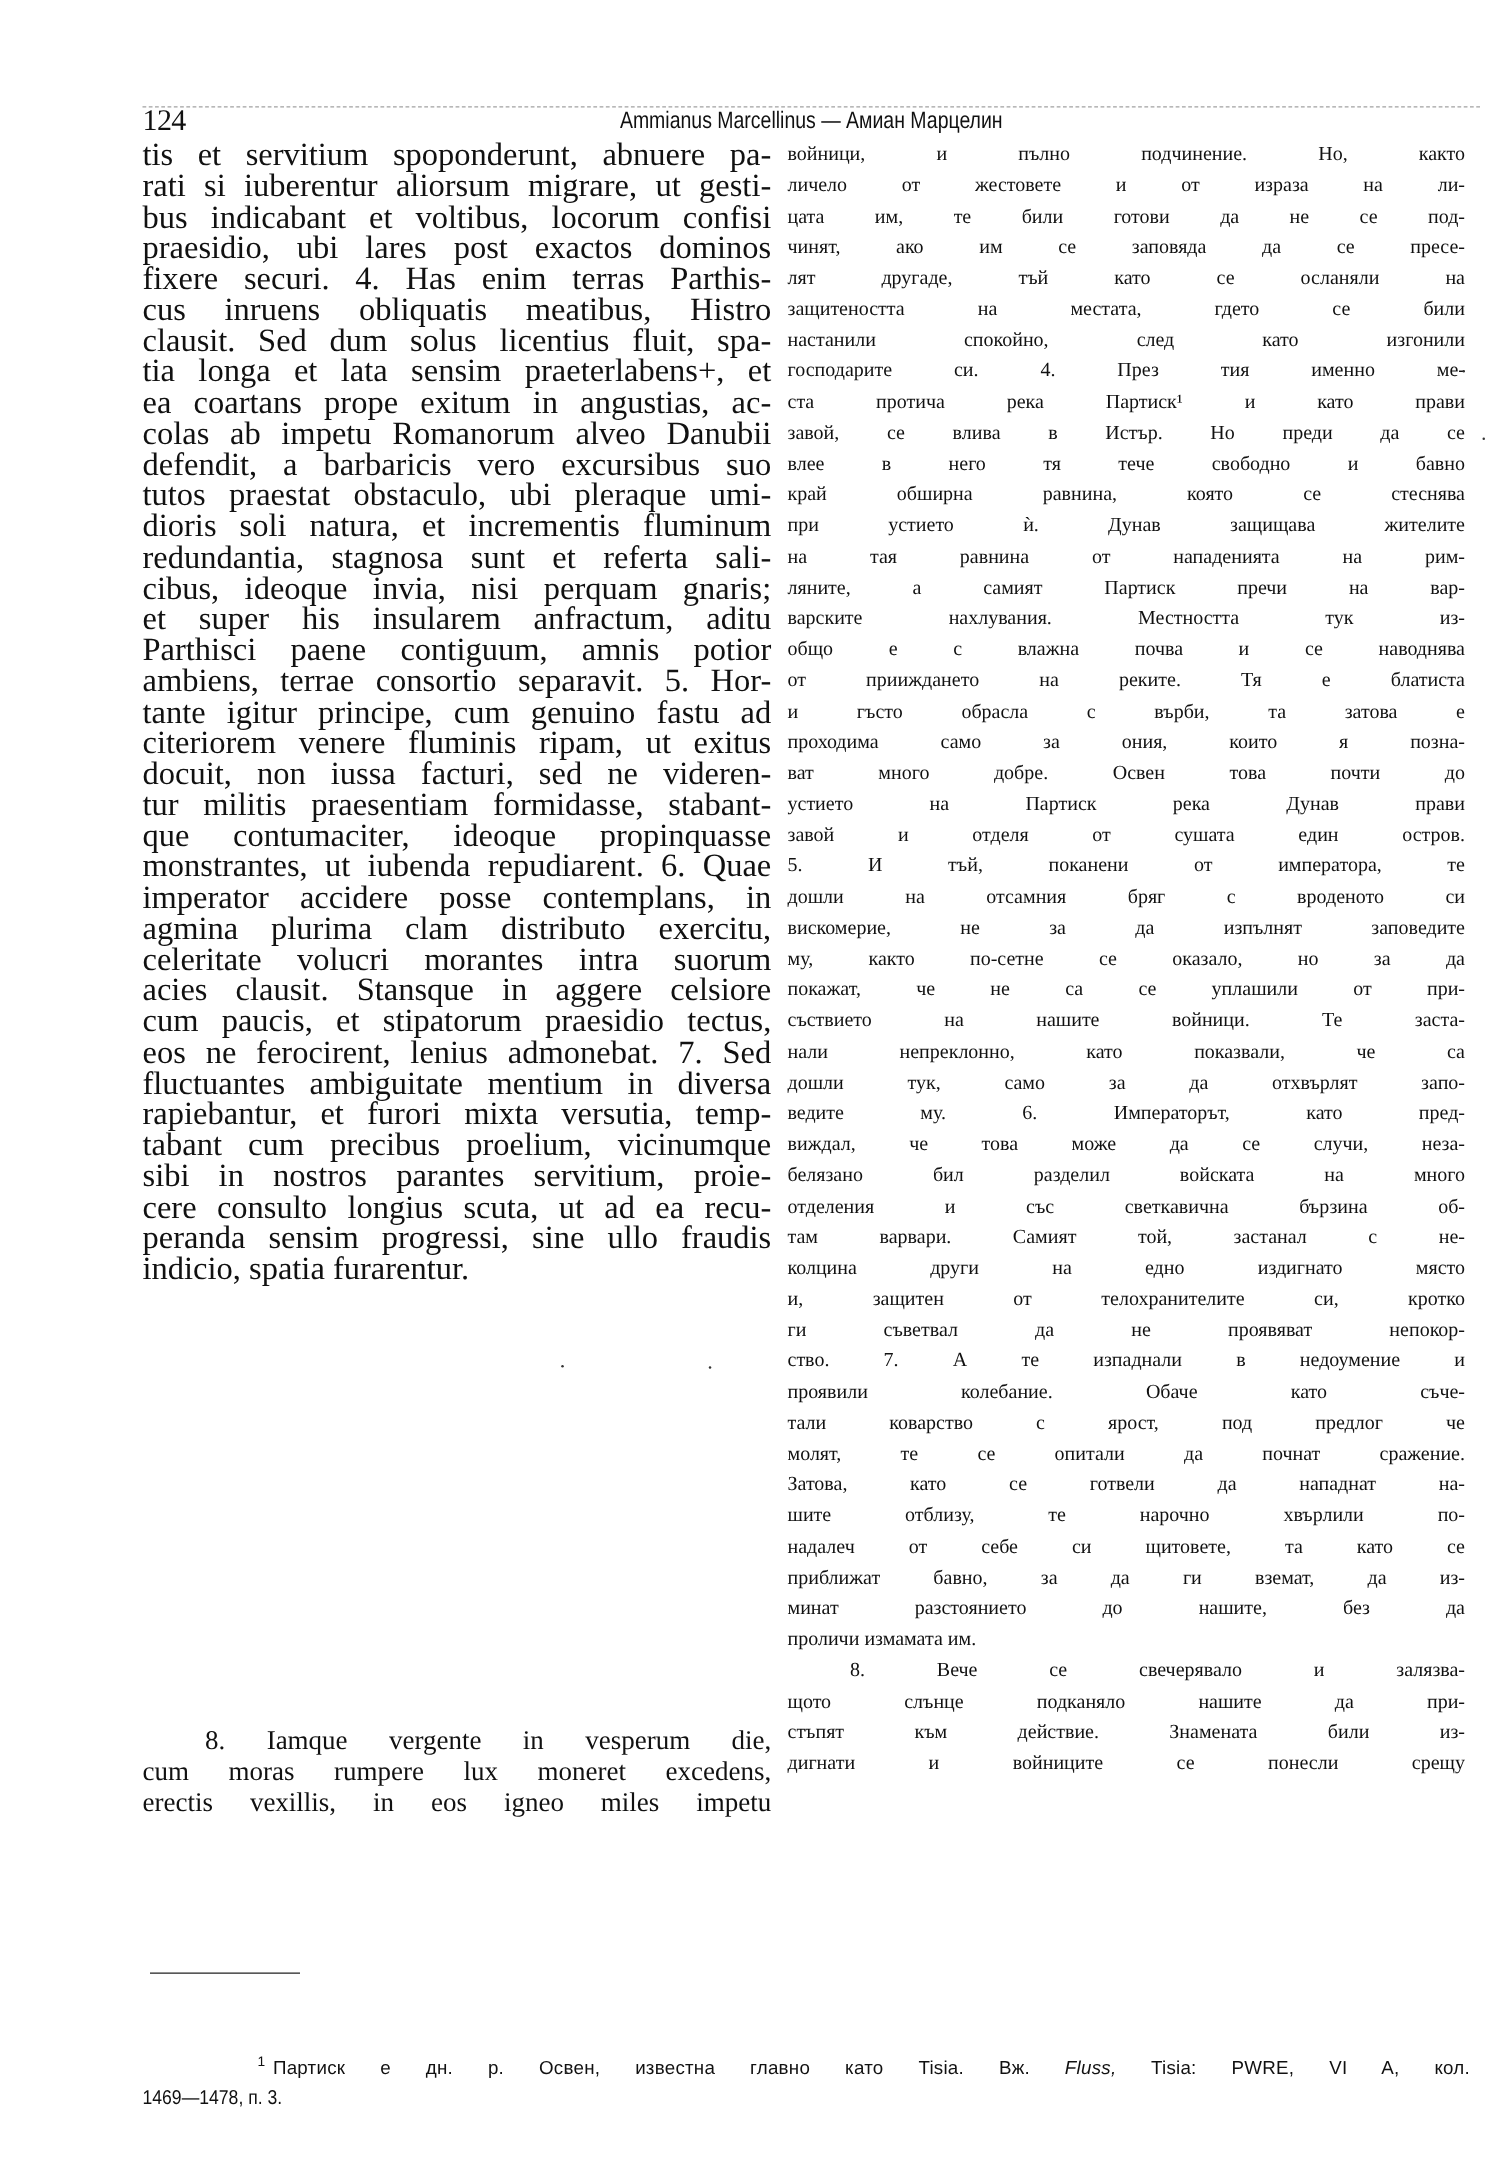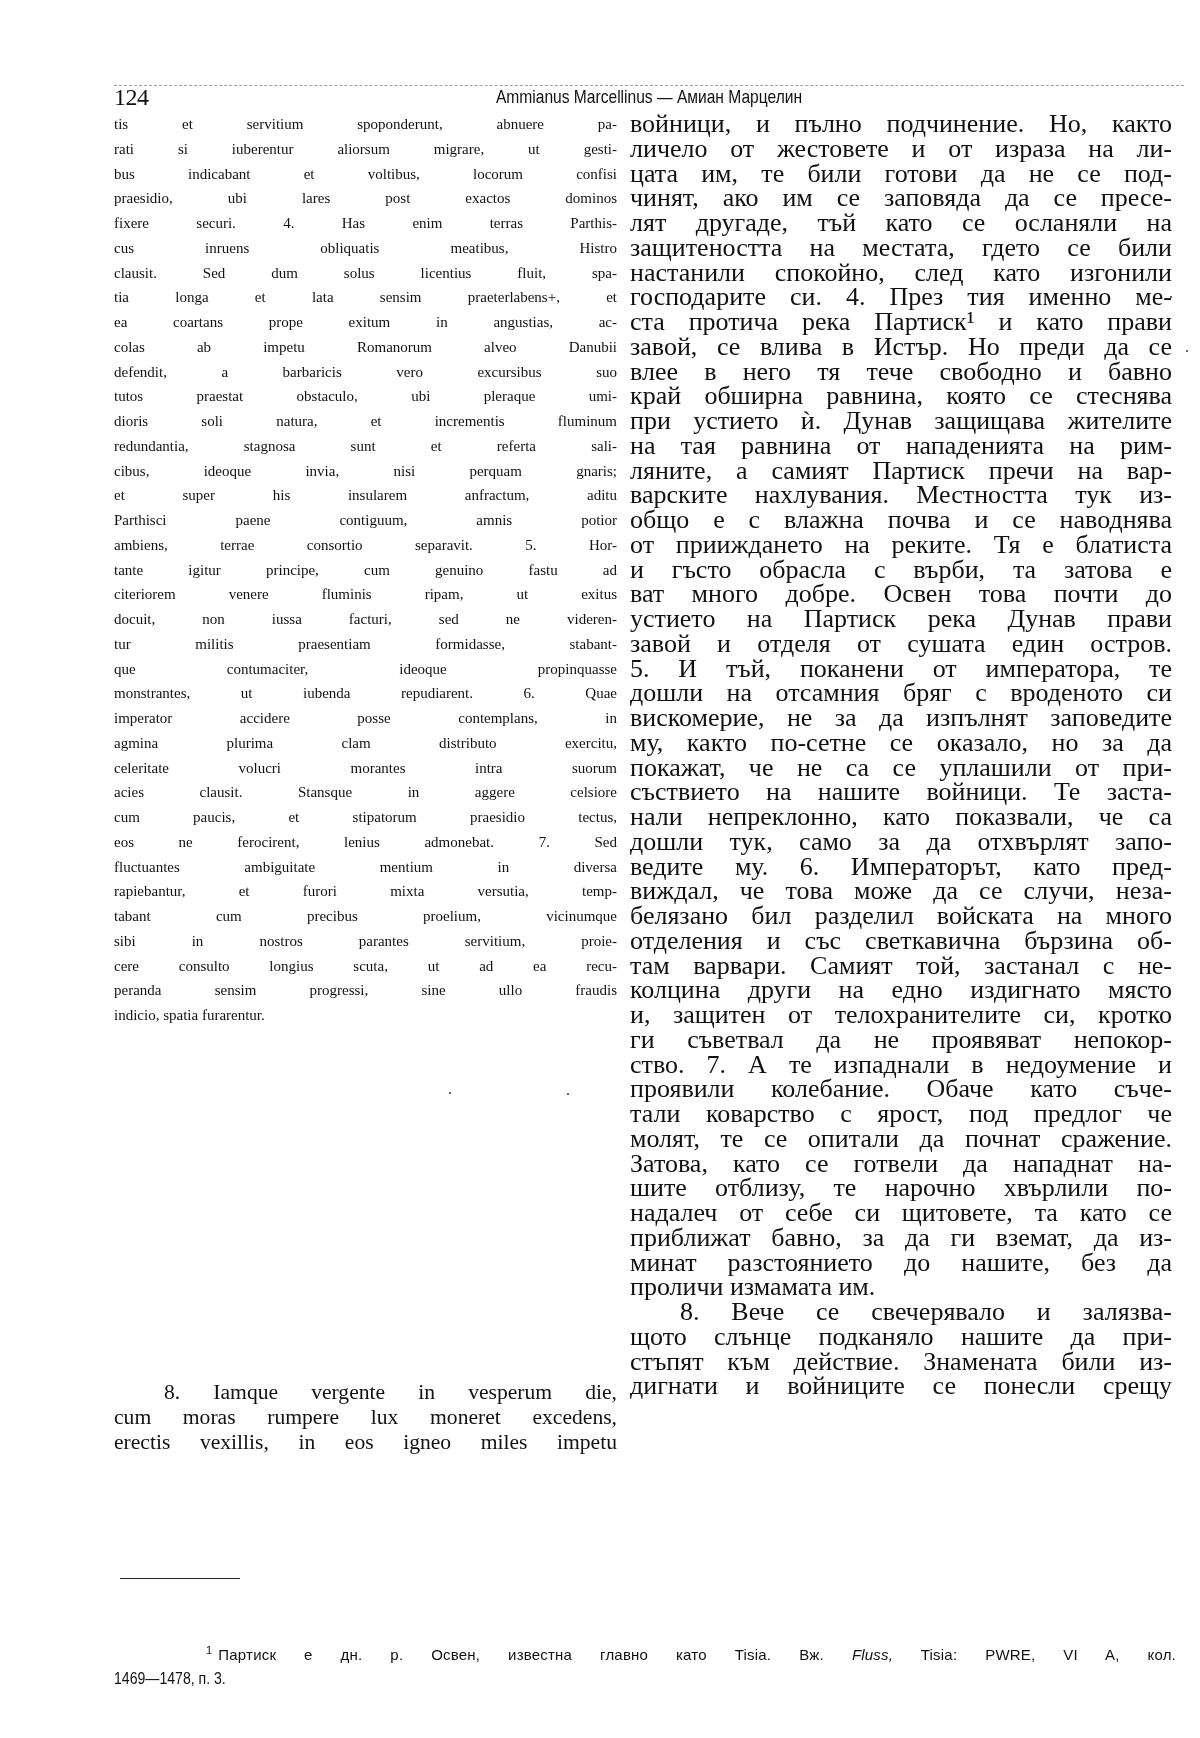--- a/index.html
+++ b/index.html
@@ -2,23 +2,23 @@
 <html><head>
   <meta charset="utf-8">
   <style>
     html, body { margin: 0; padding: 0; background: #ffffff; }
     body { width: 1200px; height: 1738px; position: relative; overflow: hidden; color: #111111; }
     .page { position: absolute; left: 0; top: 0; width: 1200px; height: 1738px; }
     .header { position: absolute; left: 114px; top: 46px; width: 1070px; height: 40px; margin-top: 32px; }
     .page-number { position: absolute; left: 0; top: 6px; font-family: "Liberation Serif", serif; font-size: 24px; letter-spacing: -0.5px; }
     .running-title { position: absolute; left: 0; width: 1070px; top: 8px; text-align: center; font-family: "Liberation Sans", sans-serif; font-size: 19px; transform: scaleX(0.82); transform-origin: 50% 50%; }
     .header-rule { position: absolute; left: 114px; top: 85px; width: 1070px; height: 0; border-top: 1px dashed #555; opacity: 0.55; }
-    .col { position: absolute; font-family: "Liberation Serif", serif; font-size: 15px; line-height: 24.75px; }
+    .col { position: absolute; font-family: "Liberation Serif", serif; font-size: 26px; line-height: 24.75px; }
     .col-latin { left: 114px; top: 112px; width: 503px; }
-    .col-bg { left: 630px; top: 112px; width: 542px; font-size: 26px; }
+    .col-bg { left: 630px; top: 112px; width: 542px; font-size: 16px; }
     .line { display: block; white-space: nowrap; text-align: justify; text-align-last: justify; height: 24.75px; }
     .line.last { text-align-last: left; }
     .line.indent { padding-left: 50px; }
     .latin-p8 { position: absolute; left: 114px; top: 1380px; width: 503px; font-family: "Liberation Serif", serif; font-size: 21.6px; line-height: 24.75px; }
     .fn-rule { position: absolute; left: 120px; top: 1578px; width: 120px; border-top: 1.5px solid #222; }
     .footnote { position: absolute; left: 114px; top: 1638px; width: 1062px; font-family: "Liberation Sans", sans-serif; font-size: 16px; line-height: 24px; }
     .footnote .fn-line { display: block; white-space: nowrap; transform: scaleX(0.88); transform-origin: left; }
     .footnote .fn-line.first { padding-left: 92px; text-align: justify; text-align-last: justify; transform: none; font-size: 15px; letter-spacing: 0.2px; }
     .footnote sup { font-size: 11px; margin-right: 6px; }
     .footnote em { font-style: italic; }
@@ -94,20 +94,21 @@
       <span class="line">завой, се влива в Истър. Но преди да се</span>
       <span class="line">влее в него тя тече свободно и бавно</span>
       <span class="line">край обширна равнина, която се стеснява</span>
       <span class="line">при устието ѝ. Дунав защищава жителите</span>
       <span class="line">на тая равнина от нападенията на рим-</span>
       <span class="line">ляните, а самият Партиск пречи на вар-</span>
       <span class="line">варските нахлувания. Местността тук из-</span>
       <span class="line">общо е с влажна почва и се наводнява</span>
       <span class="line">от прииждането на реките. Тя е блатиста</span>
       <span class="line">и гъсто обрасла с върби, та затова е</span>
+      <span class="line">проходима само за ония, които я позна-</span>
       <span class="line">ват много добре. Освен това почти до</span>
       <span class="line">устието на Партиск река Дунав прави</span>
       <span class="line">завой и отделя от сушата един остров.</span>
       <span class="line">5. И тъй, поканени от императора, те</span>
       <span class="line">дошли на отсамния бряг с вроденото си</span>
       <span class="line">вискомерие, не за да изпълнят заповедите</span>
       <span class="line">му, както по-сетне се оказало, но за да</span>
       <span class="line">покажат, че не са се уплашили от при-</span>
       <span class="line">съствието на нашите войници. Те заста-</span>
       <span class="line">нали непреклонно, като показвали, че са</span>

